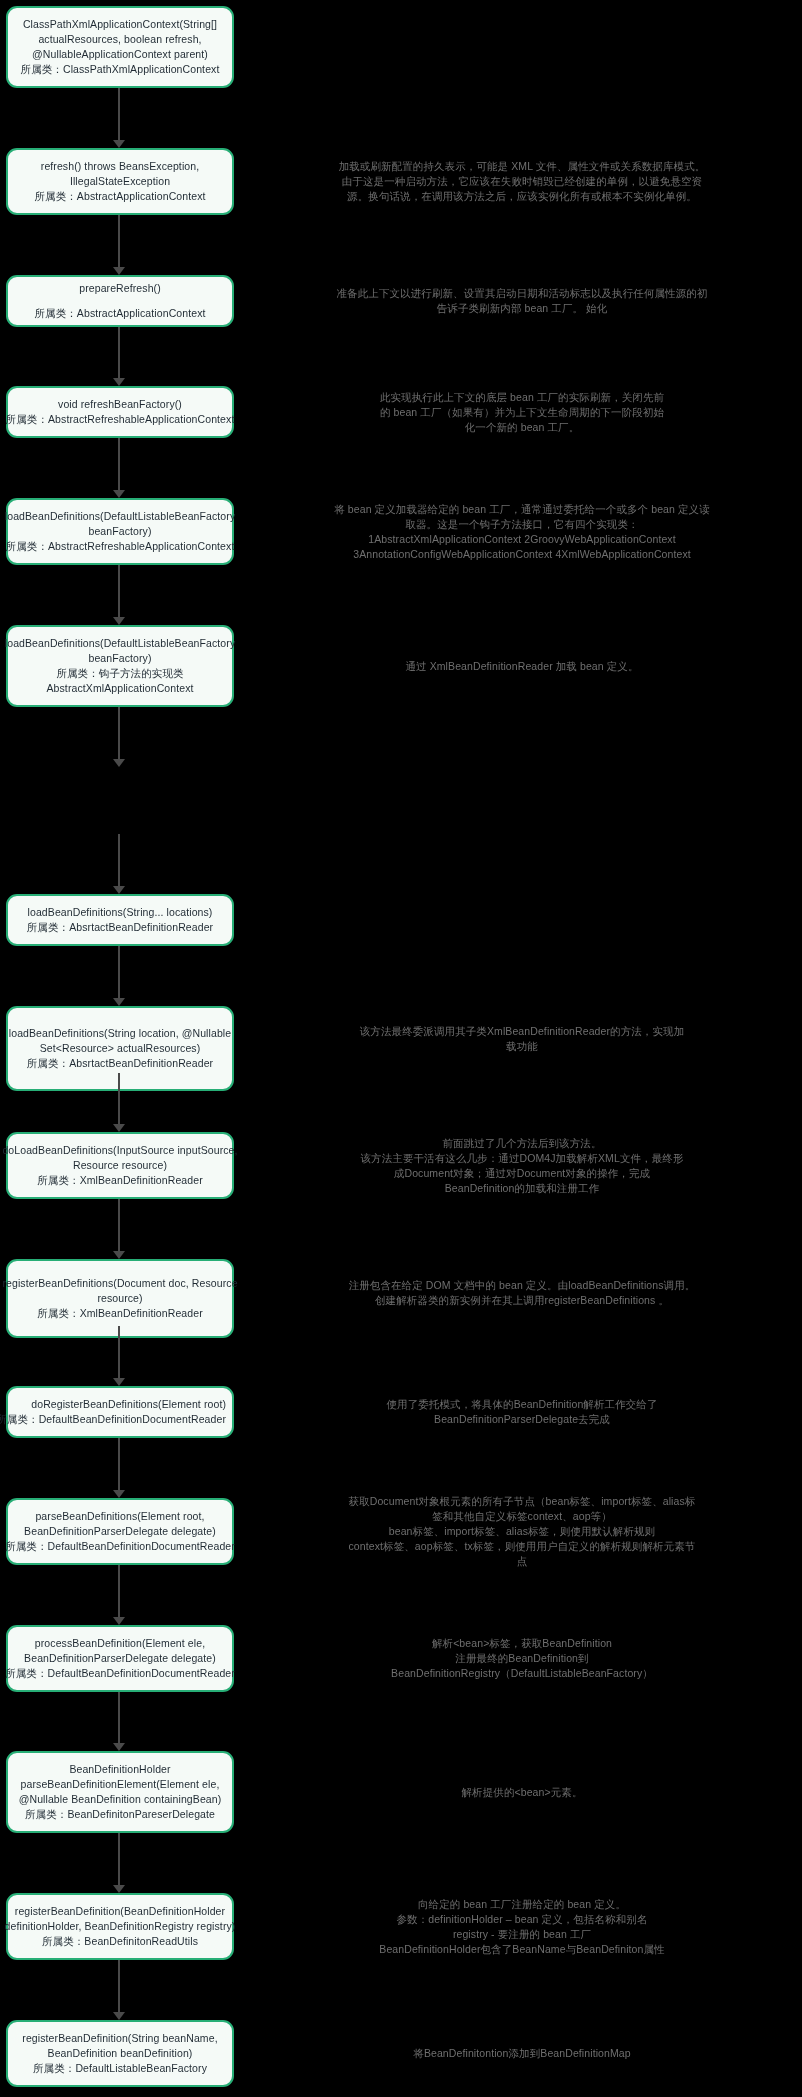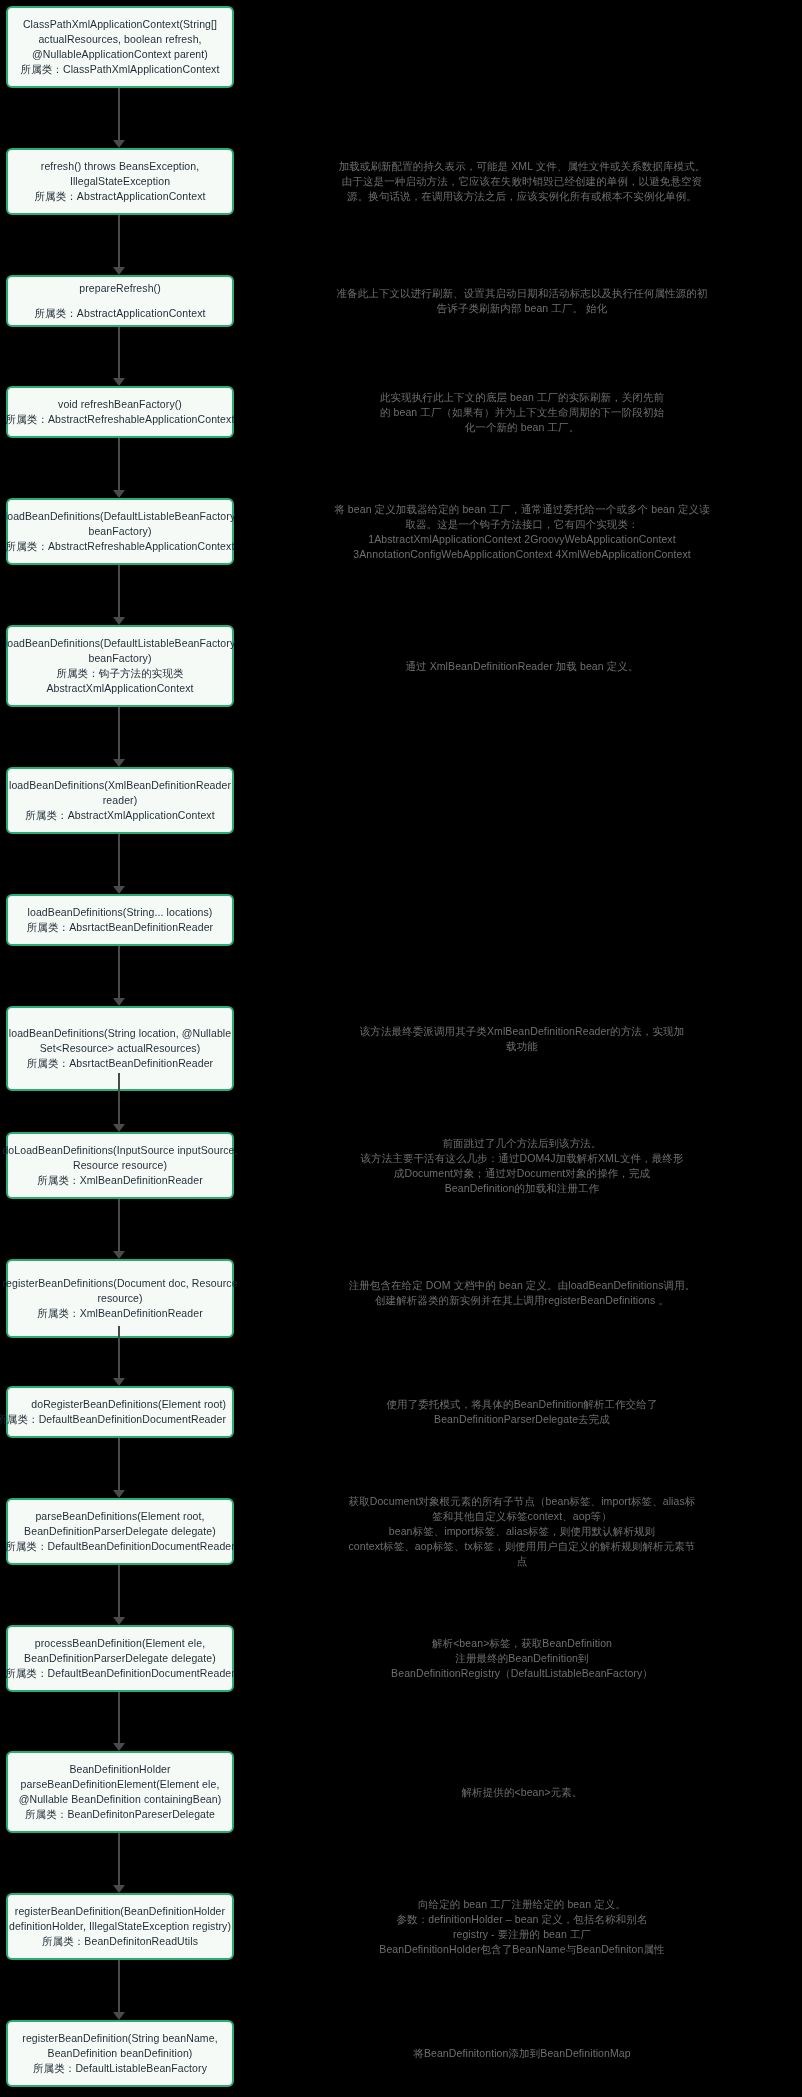--- a/index.html
+++ b/index.html
@@ -19,21 +19,21 @@
     width: 802px;
     height: 2097px;
   }
   .node {
     position: absolute;
     left: 6px;
     width: 228px;
     box-sizing: border-box;
     background: #f5faf7;
     border: 2px solid #27ae76;
-    border-radius: 6px;
+    border-radius: 11px;
     color: #1f2a33;
     font-size: 10.5px;
     line-height: 15px;
     text-align: center;
     padding: 9px 6px;
     letter-spacing: 0.1px;
     display: flex;
     flex-direction: column;
     justify-content: center;
     align-items: center;
@@ -110,25 +110,20 @@
 取器。这是一个钩子方法接口，它有四个实现类：
 1AbstractXmlApplicationContext 2GroovyWebApplicationContext
 3AnnotationConfigWebApplicationContext  4XmlWebApplicationContext</div>
     <div class="node" style="top: 625.062px; height: 82px;">
       <span class="ln">loadBeanDefinitions(DefaultListableBeanFactory</span>
       <span class="ln">beanFactory)</span>
       <span class="ln">所属类：钩子方法的实现类</span>
       <span class="ln">AbstractXmlApplicationContext</span>
     </div>
     <div class="desc" style="top: 625.062px; height: 82px; display: flex; flex-direction: column; justify-content: center;">通过 XmlBeanDefinitionReader 加载 bean 定义。</div>
-    <div class="node" style="top: 766.875px; height: 67px;">
-      <span class="ln">loadBeanDefinitions(XmlBeanDefinitionReader</span>
-      <span class="ln">reader)</span>
-      <span class="ln">所属类：AbstractXmlApplicationContext</span>
-    </div>
     <div class="desc" style="top: 766.875px; height: 67px; display: flex; flex-direction: column; justify-content: center;"></div>
     <div class="node" style="top: 893.688px; height: 52px;">
       <span class="ln">loadBeanDefinitions(String... locations)</span>
       <span class="ln">所属类：AbsrtactBeanDefinitionReader</span>
     </div>
     <div class="desc" style="top: 893.688px; height: 52px; display: flex; flex-direction: column; justify-content: center;"></div>
     <div class="node" style="top: 1005.5px; height: 85px;">
       <span class="ln">loadBeanDefinitions(String location, @Nullable</span>
       <span class="ln">Set&lt;Resource&gt; actualResources)</span>
       <span class="ln">所属类：AbsrtactBeanDefinitionReader</span>
@@ -177,21 +172,21 @@
 BeanDefinitionRegistry（DefaultListableBeanFactory）</div>
     <div class="node" style="top: 1751.38px; height: 82px;">
       <span class="ln">BeanDefinitionHolder</span>
       <span class="ln">parseBeanDefinitionElement(Element ele,</span>
       <span class="ln">@Nullable BeanDefinition containingBean)</span>
       <span class="ln">所属类：BeanDefinitonPareserDelegate</span>
     </div>
     <div class="desc" style="top: 1751.38px; height: 82px; display: flex; flex-direction: column; justify-content: center;">解析提供的&lt;bean&gt;元素。</div>
     <div class="node" style="top: 1893.19px; height: 67px;">
       <span class="ln">registerBeanDefinition(BeanDefinitionHolder</span>
-      <span class="ln">definitionHolder, IllegalStateException registry)</span>
+      <span class="ln">definitionHolder, BeanDefinitionRegistry registry)</span>
       <span class="ln">所属类：BeanDefinitonReadUtils</span>
     </div>
     <div class="desc" style="top: 1893.19px; height: 67px; display: flex; flex-direction: column; justify-content: center;">向给定的 bean 工厂注册给定的 bean 定义。
 参数：definitionHolder – bean 定义，包括名称和别名
 registry - 要注册的 bean 工厂
 BeanDefinitionHolder包含了BeanName与BeanDefiniton属性</div>
     <div class="node" style="top: 2020px; height: 67px;">
       <span class="ln">registerBeanDefinition(String beanName,</span>
       <span class="ln">BeanDefinition beanDefinition)</span>
       <span class="ln">所属类：DefaultListableBeanFactory</span>

